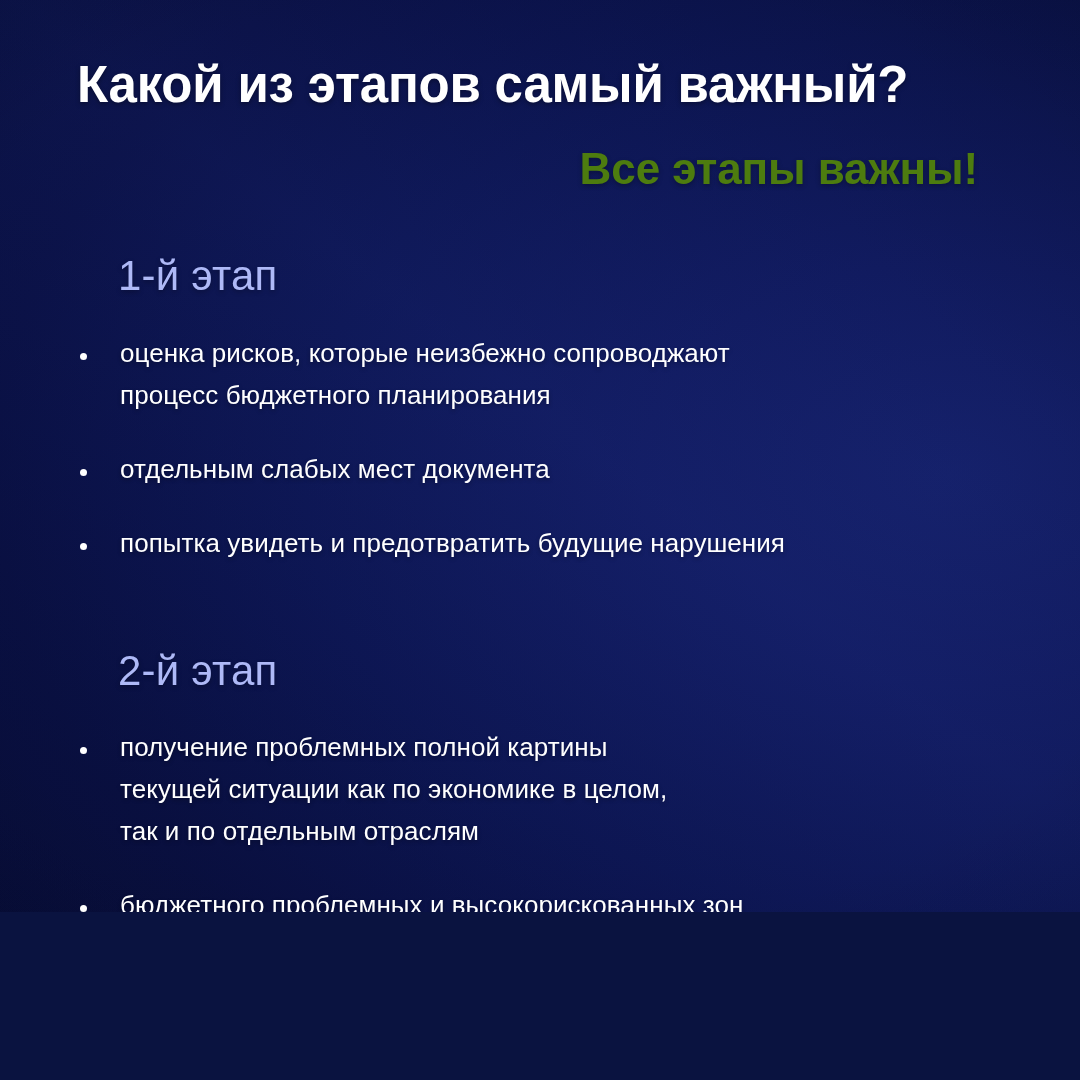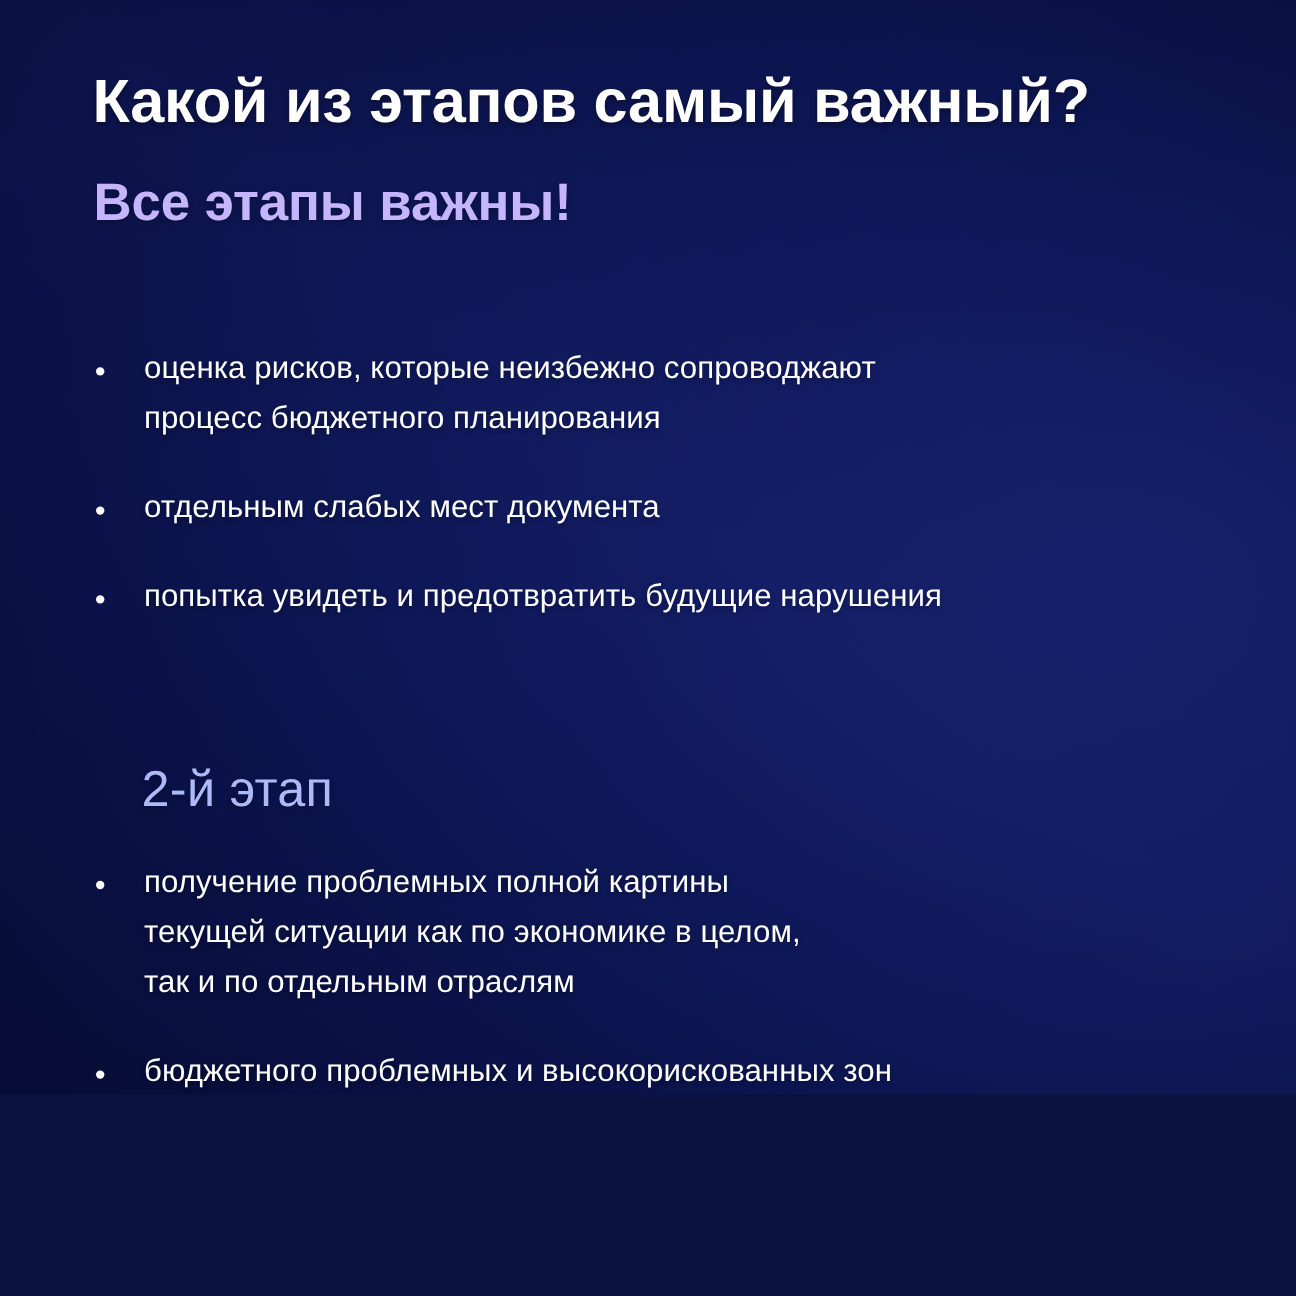--- a/index.html
+++ b/index.html
@@ -82,34 +82,35 @@
   }
 
   .subtitle {
     position: absolute;
     left: 78px;
     top: 145px;
     width: 900px;
     font-size: 44px;
     font-weight: 700;
     line-height: 1.1;
-    color: #c4b5fd;
+    color: #4d7c0f;
     letter-spacing: -0.1px;
     text-shadow: 0 2px 5px rgba(0,0,0,0.30);
     white-space: nowrap;
+    text-align: right;
   }
 
   .stage {
     position: absolute;
     left: 0;
     width: 1080px;
   }
 
   .stage-1 { top: 252px; }
-  .stage-2 { top: 634px; }
+  .stage-2 { top: 647px; }
 
   .stage-heading {
     margin-left: 118px;
     font-size: 42px;
     font-weight: 400;
     line-height: 1.12;
     color: #aeb9f7;
     letter-spacing: 0.2px;
     text-shadow: 0 2px 5px rgba(0,0,0,0.28);
   }
@@ -171,20 +172,21 @@
   <div class="bg-sheen"></div>
   <div class="bg-vignette"></div>
 
   <div class="content">
 
     <h1 class="title">Какой из этапов самый важный?</h1>
 
     <h2 class="subtitle">Все этапы важны!</h2>
 
     <section class="stage stage-1">
+      <h3 class="stage-heading">1-й этап</h3>
 
       <ul class="bullets">
         <li class="bullet">
           <span class="bullet-dot"></span>
           <span class="bullet-text">оценка рисков, которые неизбежно сопроводжают
 процесс бюджетного планирования</span>
         </li>
         <li class="bullet">
           <span class="bullet-dot"></span>
           <span class="bullet-text">отдельным слабых мест документа</span>

